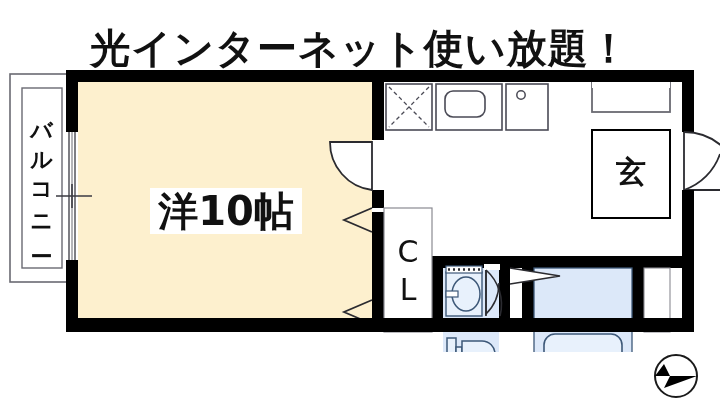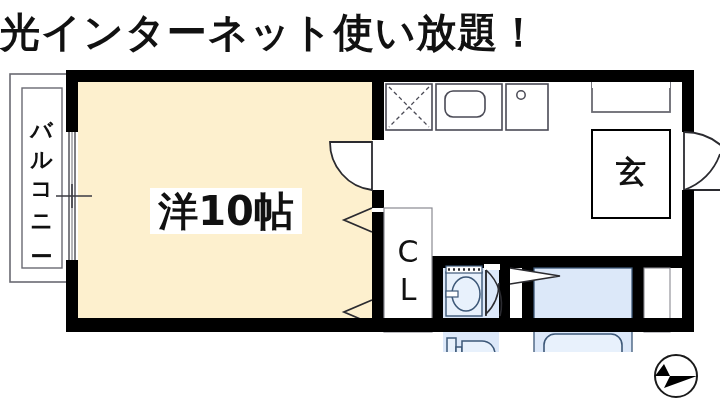--- a/index.html
+++ b/index.html
@@ -16,22 +16,23 @@
   }
   #root {
     position: relative;
     width: 720px;
     height: 405px;
     background: #ffffff;
   }
   .title {
     position: absolute;
     left: 0;
-    top: 4px;
-    width: 720px;
+    top: 20px;
+    width: 720px;
+    text-align: center;
     font-size: 40px;
     line-height: 56px;
     font-weight: 700;
     color: #111111;
     letter-spacing: 1px;
     font-family: "DejaVu Sans", "Liberation Sans", sans-serif;
     white-space: nowrap;
   }
   #plan {
     position: absolute;

